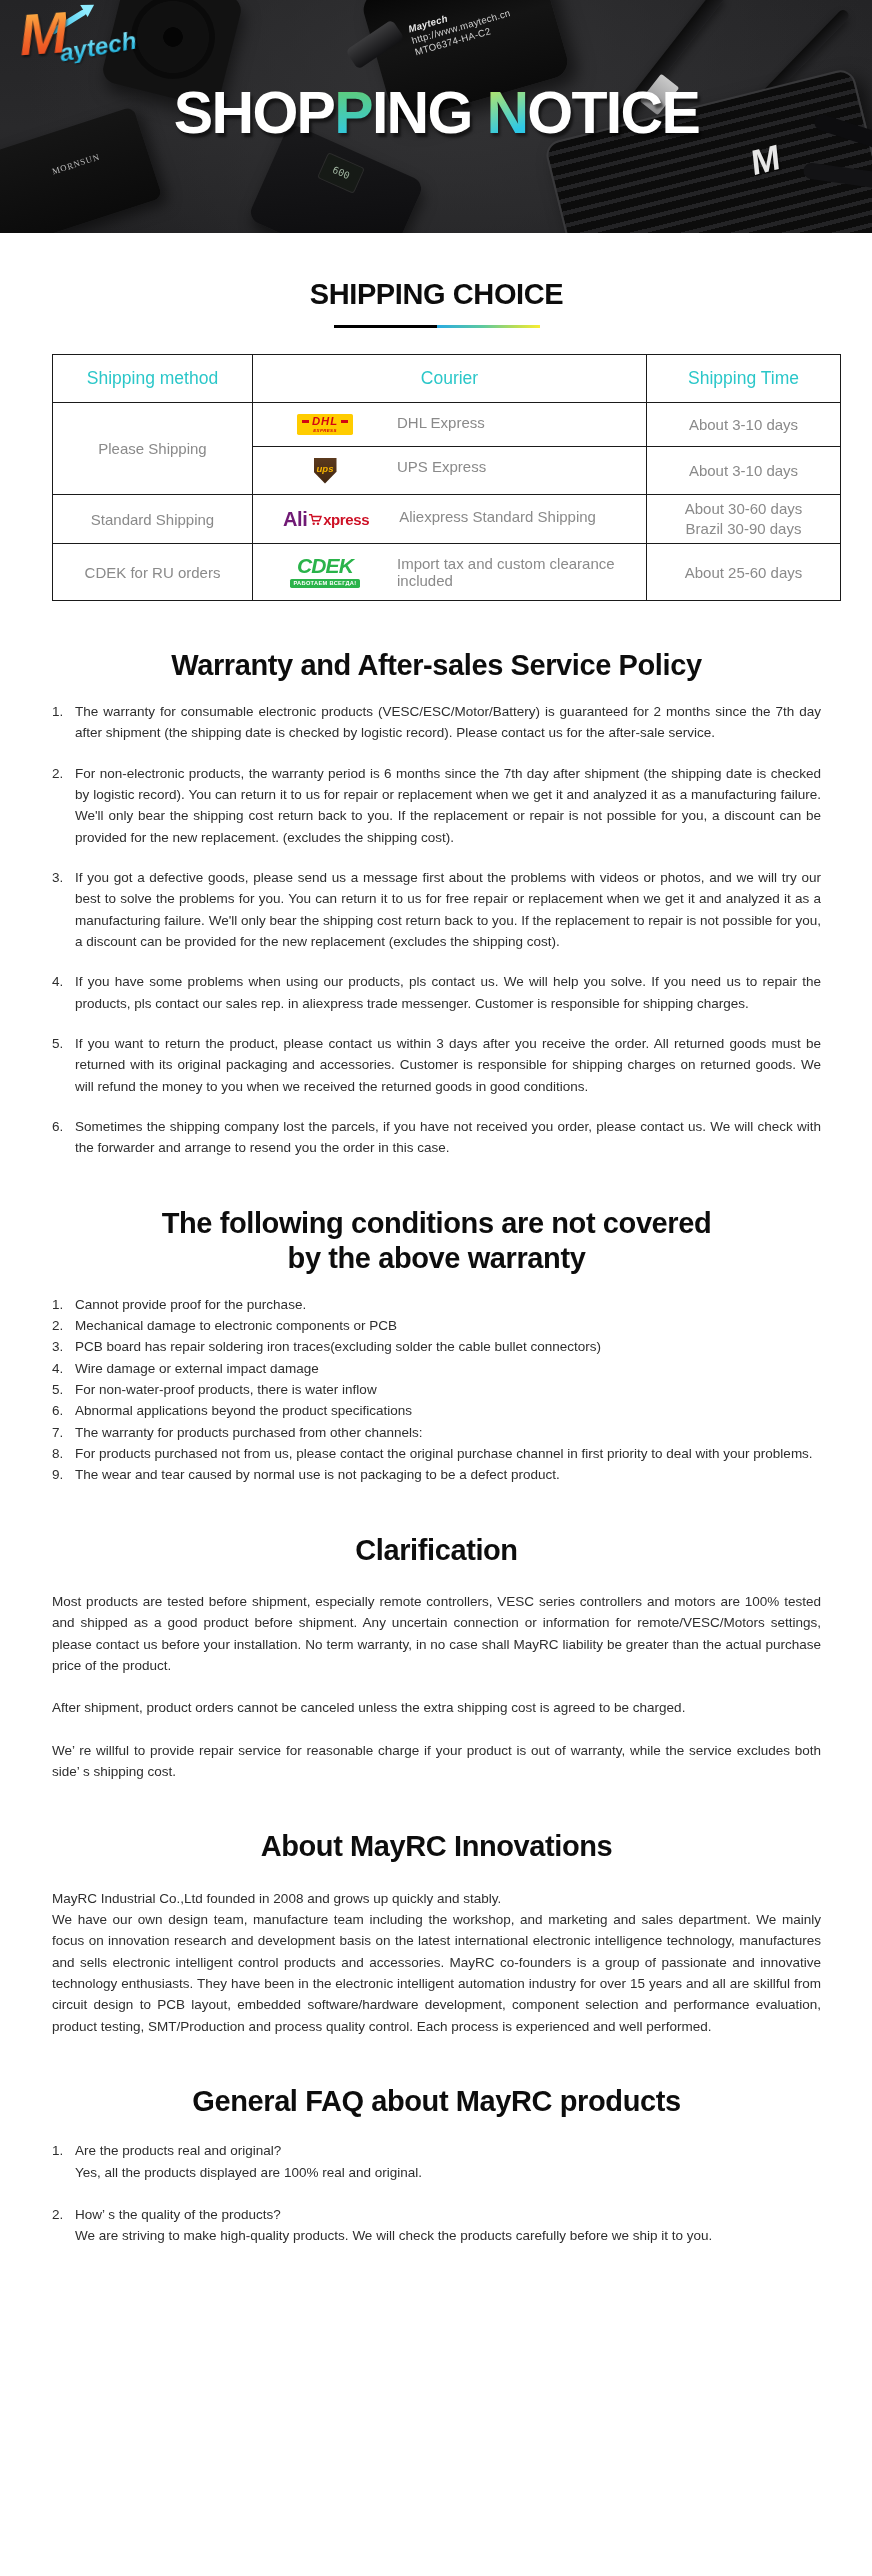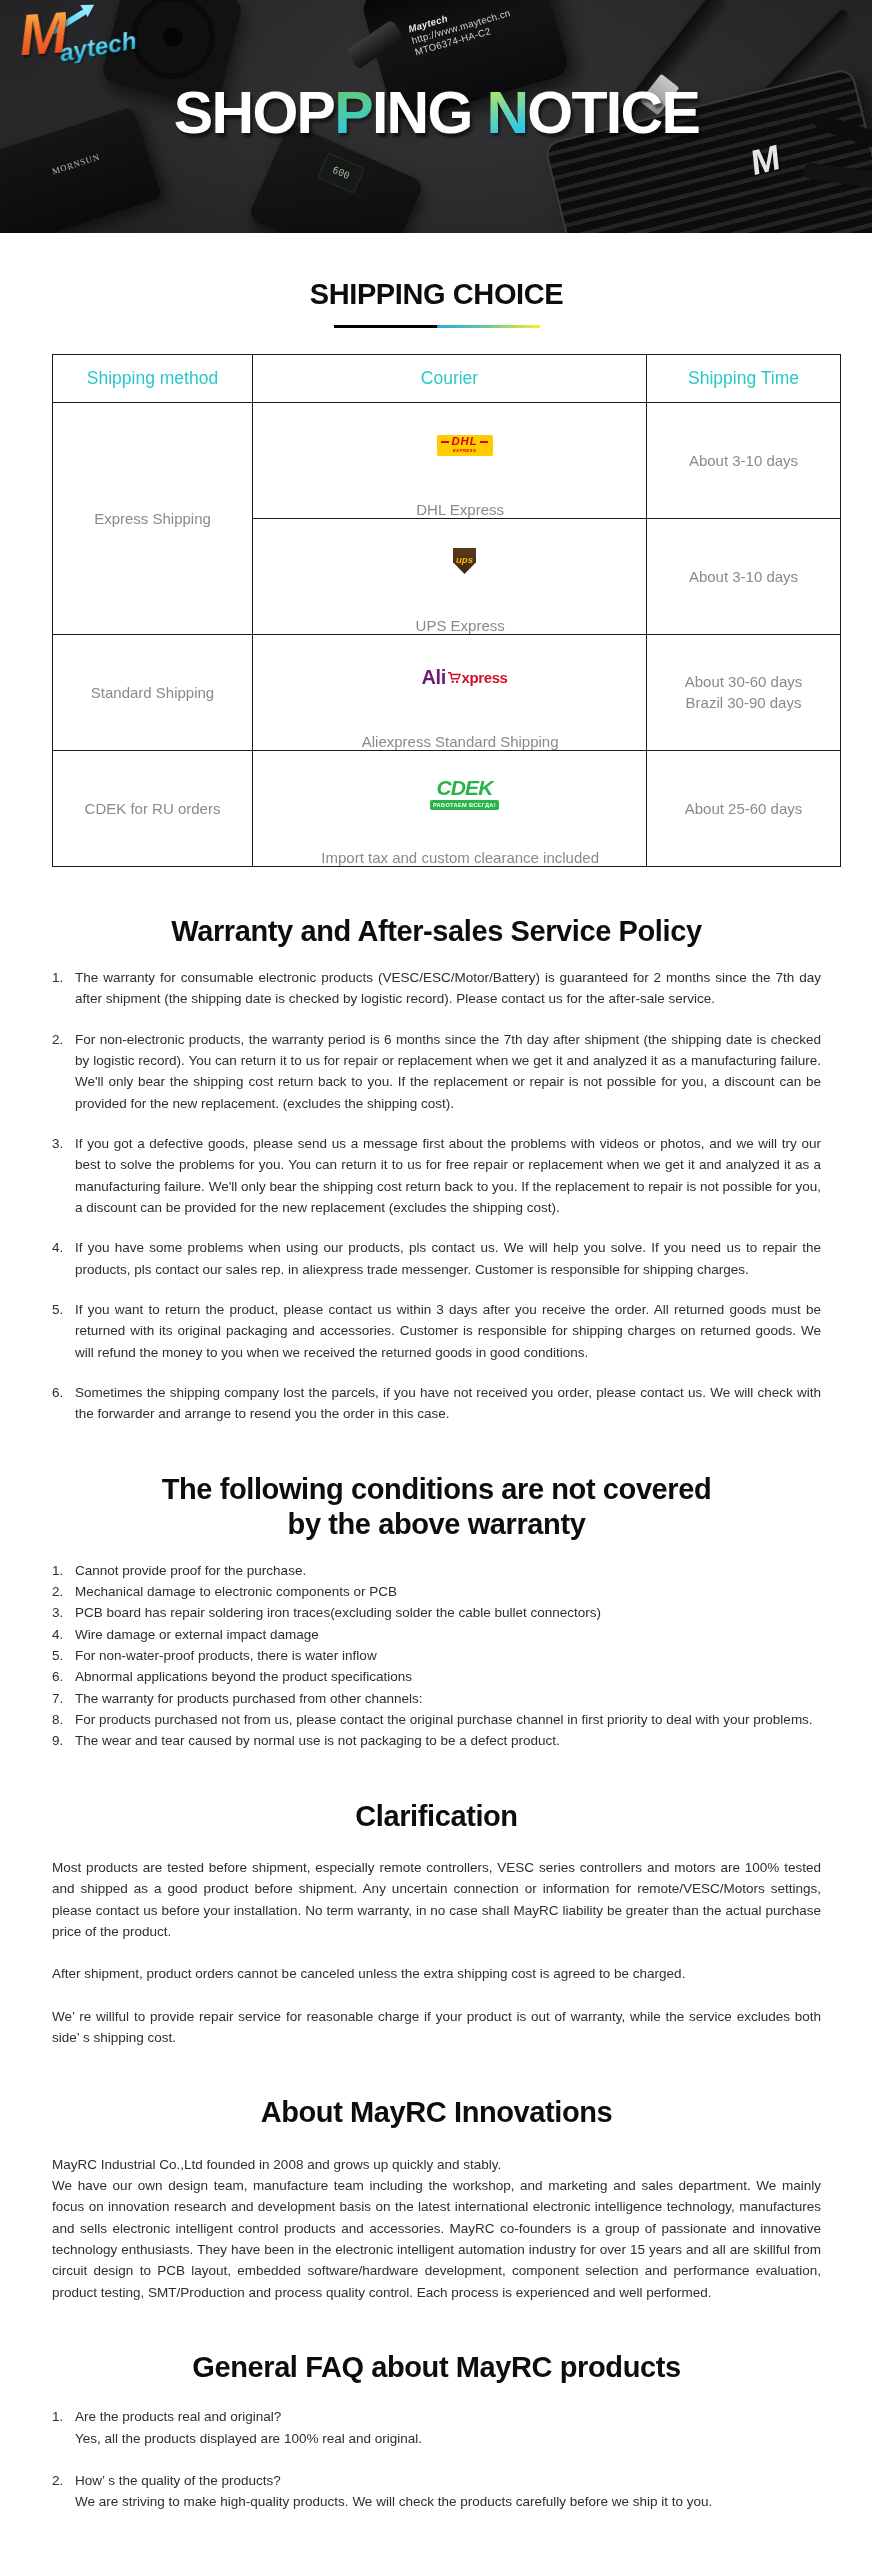--- a/index.html
+++ b/index.html
@@ -83,21 +83,21 @@
   .underline{width:206px;height:3.5px;margin:12.2px auto 0 auto;
     background:linear-gradient(90deg,#000 0%,#000 50%,#29abe2 50%,#5cc9a0 72%,#b9dd55 88%,#f9ed32 100%);}
   
   .ship-table{border-collapse:collapse;margin:26px auto 0 auto;width:787px;table-layout:fixed;}
   .ship-table col.c1{width:200px;} .ship-table col.c2{width:394px;} .ship-table col.c3{width:194px;}
   .ship-table th,.ship-table td{border:1.3px solid #1a1a1a;padding:0;}
   .ship-table th{height:47px;font-weight:400;font-size:17.5px;color:#2bc7c9;}
   .ship-table td{color:#8a8a8a;font-size:15px;text-align:center;}
   .r1{height:44px;} .r2{height:48px;} .r3{height:49px;} .r4{height:57px;padding-left:20px;}
   td.courier-cell{text-align:left;}
-  .courier-flex{display:flex;align-items:center;gap:14px;padding-left:30px;flex-direction:column;}
+  .courier-flex{display:flex;align-items:flex-start;gap:30px;padding-left:30px;}
   .courier-logo{flex:0 0 84px;display:flex;justify-content:center;align-items:center;}
   .courier-text{flex:1;padding-right:8.7px;}
   .time-l{display:block;line-height:1.35;}
   
   .logo-dhl{width:56px;height:21px;background:#ffcc00;display:flex;flex-direction:column;align-items:center;justify-content:center;border-radius:1.7px;}
   .dhl-word{font-size:11.3px;font-weight:900;font-style:italic;color:#d40511;letter-spacing:0.9px;line-height:1;position:relative;}
   .dhl-word::before,.dhl-word::after{content:"";position:absolute;top:4.4px;width:7.9px;height:2.6px;background:#d40511;}
   .dhl-word::before{left:-10.5px;} .dhl-word::after{right:-10.5px;}
   .dhl-sub{font-size:4.4px;font-weight:bold;font-style:italic;color:#d40511;line-height:1;margin-top:1.7px;letter-spacing:0.4px;}
   .logo-ups{width:23px;height:26px;background:linear-gradient(180deg,#5b3a1e 0%,#412611 100%);
@@ -174,21 +174,21 @@
       </colgroup>
     <thead>
       <tr>
         <th>Shipping method</th>
         <th>Courier</th>
         <th>Shipping Time</th>
       </tr>
     </thead>
     <tbody>
       <tr class="r1">
-        <td rowspan="2">Express Shipping</td>
+        <td rowspan="2">Please Shipping</td>
         <td class="courier-cell">
           <div class="courier-flex">
             <span class="courier-logo">
               <span class="logo-dhl">
                 <span class="dhl-word">DHL</span>
                 <span class="dhl-sub">EXPRESS</span>
               </span>
             </span>
             <span class="courier-text">DHL Express</span>
           </div>

